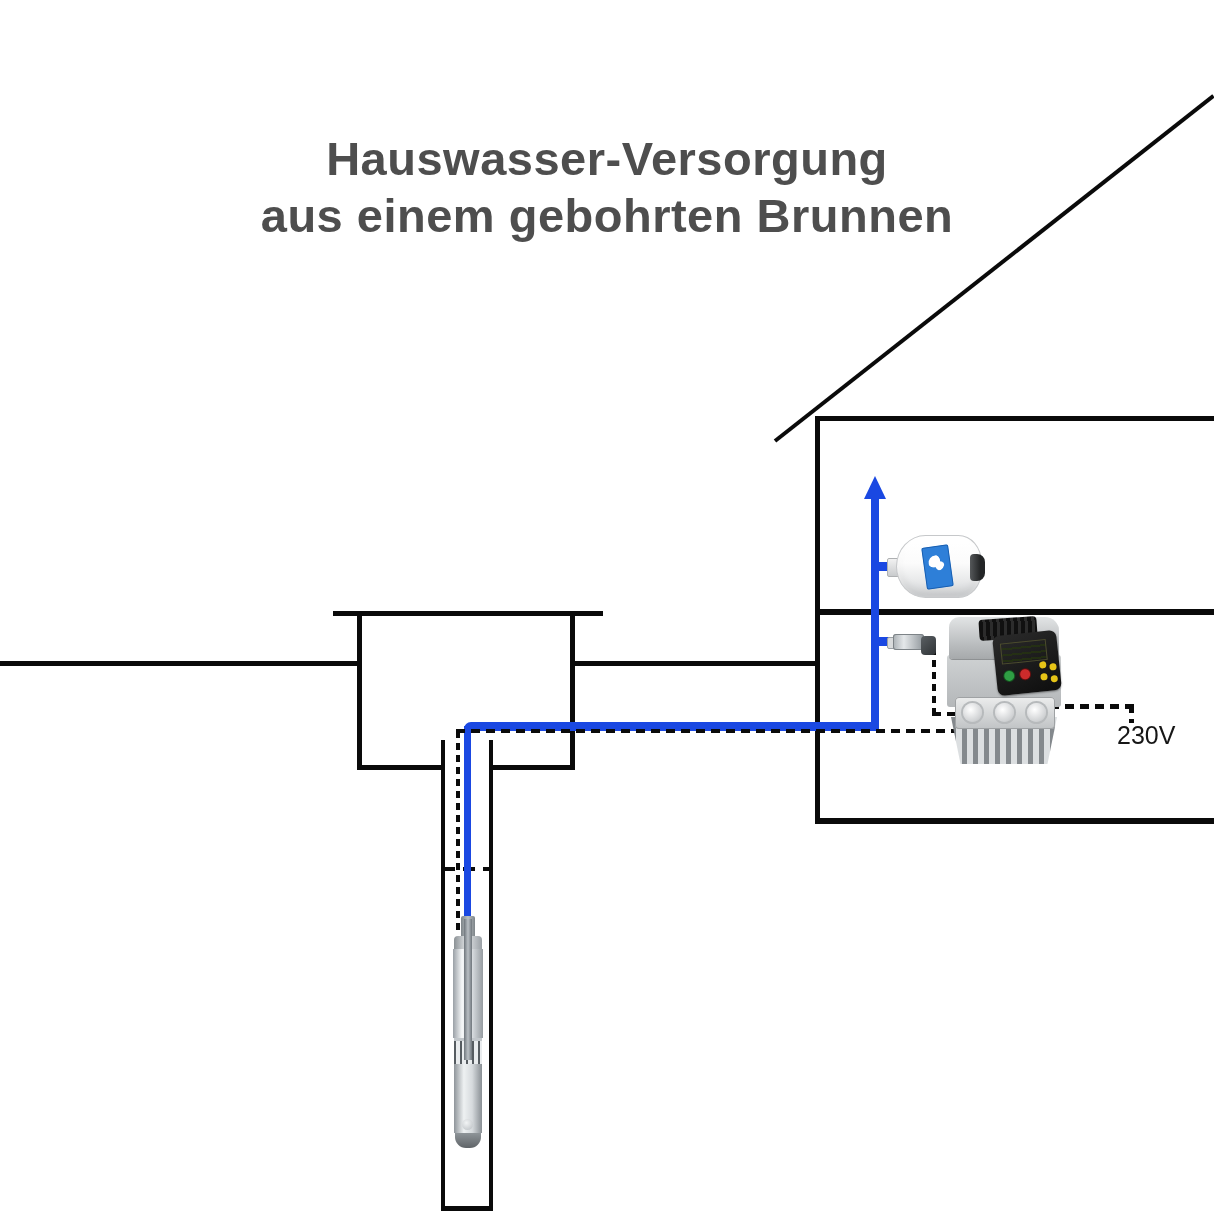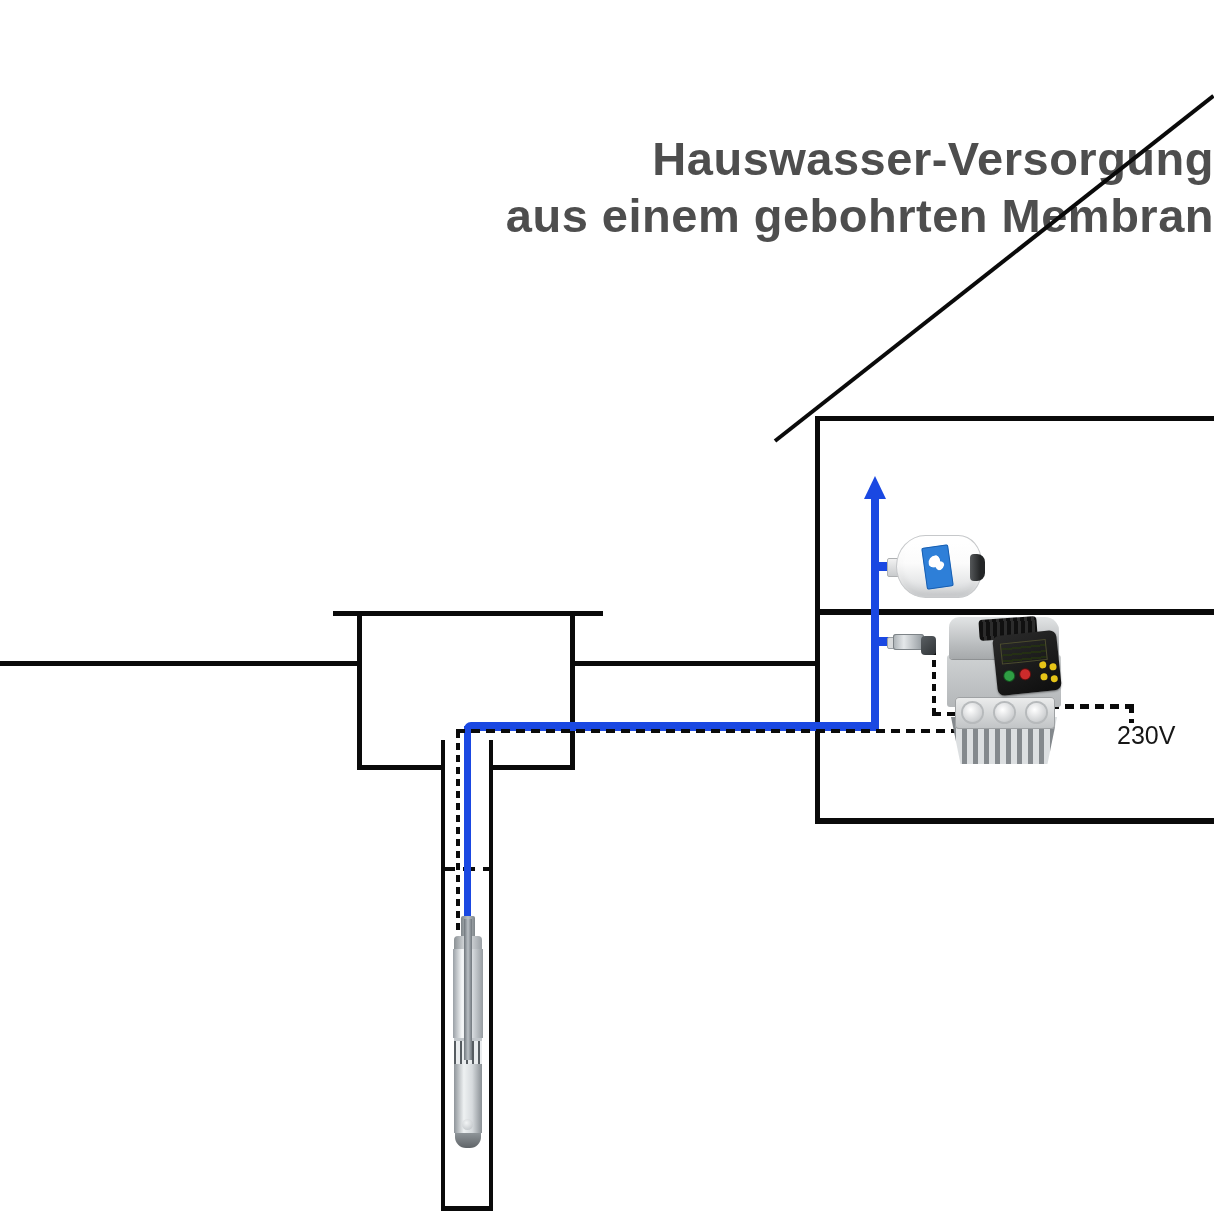--- a/index.html
+++ b/index.html
@@ -5,21 +5,21 @@
   html,body{margin:0;padding:0;background:#fff;}
   .stage{position:relative;width:1214px;height:1214px;background:#fff;overflow:hidden;
          font-family:"Liberation Sans",sans-serif;}
   
   .hline,.vline{position:absolute;background:var(--outline-black,#0a0a0a);}
   .pipe{position:absolute;background:var(--pipe-blue,#1a48e2);}
   .dash-h{position:absolute;height:5px;background-image:repeating-linear-gradient(90deg,var(--outline-black,#0a0a0a) 0 9px,transparent 9px 15px);}
   .dash-v{position:absolute;width:5px;background-image:repeating-linear-gradient(180deg,var(--outline-black,#0a0a0a) 0 9px,transparent 9px 15px);}
   .dash-sm-v{position:absolute;width:4px;background-image:repeating-linear-gradient(180deg,var(--outline-black,#0a0a0a) 0 7px,transparent 7px 12px);}
   
-  .title{position:absolute;left:0;right:0;top:130px;text-align:right;
+  .title{position:absolute;left:0;right:0;top:130px;text-align:center;
          font-size:47px;line-height:57px;font-weight:800;letter-spacing:.5px;
          color:var(--title-gray,#4e4e4e);}
   .label{position:absolute;color:var(--label-black,#161616);}
   .tank-label{left:1006px;top:489px;font-size:33px;line-height:40px;font-weight:400;letter-spacing:.4px;}
   .volt-label{left:1117px;top:721px;font-size:25px;font-weight:500;}
   .preline{white-space:pre-line;}
   
   .arrowhead{position:absolute;left:864px;top:476px;width:0;height:0;
     border-left:11px solid transparent;border-right:11px solid transparent;
     border-bottom:23px solid var(--pipe-blue,#1a48e2);}
@@ -88,21 +88,21 @@
   .pump-foot{position:absolute;left:2px;top:217px;width:26px;height:15px;border-radius:0 0 11px 11px;
     background:linear-gradient(180deg,#8e9498,#5f6468);}
 </style>
 </head>
 <body>
 
 <div class="stage">
 
   <div class="title">
     <div>Hauswasser-Versorgung</div>
-    <div>aus einem gebohrten Membran</div>
+    <div>aus einem gebohrten Brunnen</div>
   </div>
 
   <div class="hline" style="left:775px;top:439px;width:558px;height:4px;transform:rotate(-38.2deg);transform-origin:0 50%;"></div>
   <div class="hline" style="left:815px;top:416px;width:399px;height:5px;"></div>
   <div class="vline" style="left:815px;top:416px;width:5px;height:406px;"></div>
   <div class="hline" style="left:815px;top:609px;width:399px;height:6px;"></div>
   <div class="hline" style="left:815px;top:818px;width:399px;height:6px;"></div>
 
   <div class="hline" style="left:0;top:661px;width:361px;height:5px;"></div>
   <div class="hline" style="left:573px;top:661px;width:244px;height:5px;"></div>

